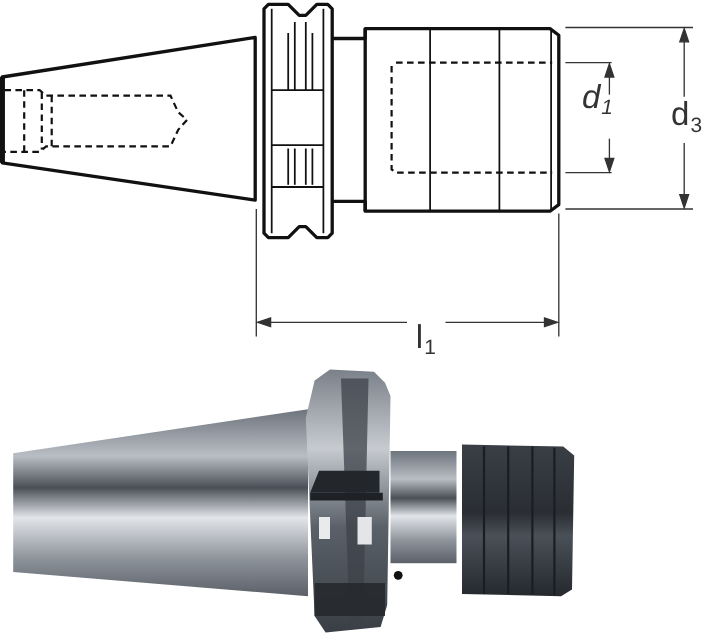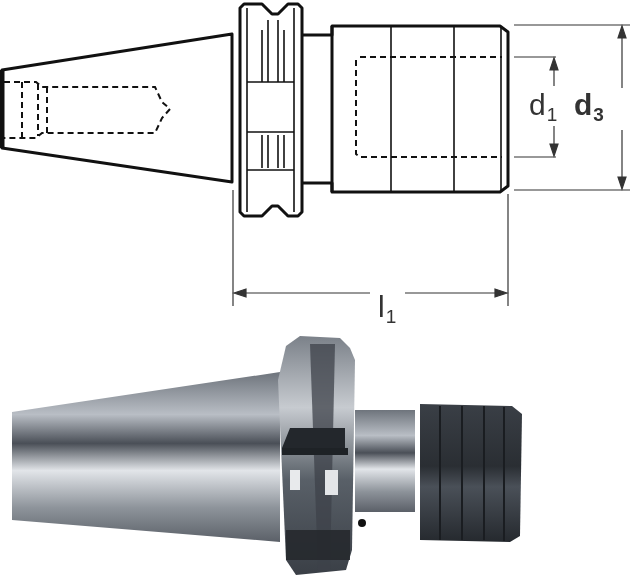--- a/index.html
+++ b/index.html
@@ -67,22 +67,22 @@
       <path d="M554,58 L550,70 L558,70 Z"></path>
       <path d="M554,156 L550,144 L558,144 Z"></path>
       <line x1="233" y1="190" x2="233" y2="306"></line>
       <line x1="508" y1="194" x2="508" y2="306"></line>
       <line x1="240" y1="293" x2="370" y2="293"></line>
       <line x1="405" y1="293" x2="502" y2="293"></line>
       <path d="M234,293 L246,289 L246,297 Z"></path>
       <path d="M507,293 L495,289 L495,297 Z"></path>
     </g>
   </svg>
-  <div class="dimlabel" style="left:529px;top:90px;"><span>d</span><sub>1</sub></div>
-  <div class="dimlabel" style="left:574px;top:90px;font-weight:bold;"><span>d</span><sub>3</sub></div>
+  <div class="dimlabel" style="left:529px;top:74px;font-style:italic;"><span>d</span><sub>1</sub></div>
+  <div class="dimlabel" style="left:610px;top:90px;"><span>d</span><sub>3</sub></div>
   <div class="dimlabel" style="left:378px;top:292px;"><span>l</span><sub>1</sub></div>
 </div>
 
 <div class="photo">
   <svg width="640" height="265" viewBox="0 0 640 265">
     <defs>
       <linearGradient id="steel" x1="0" y1="0" x2="0" y2="1">
         <stop offset="0" stop-color="#6e747c"></stop>
         <stop offset="0.25" stop-color="#b9bec5"></stop>
         <stop offset="0.42" stop-color="#4a4f57"></stop>

